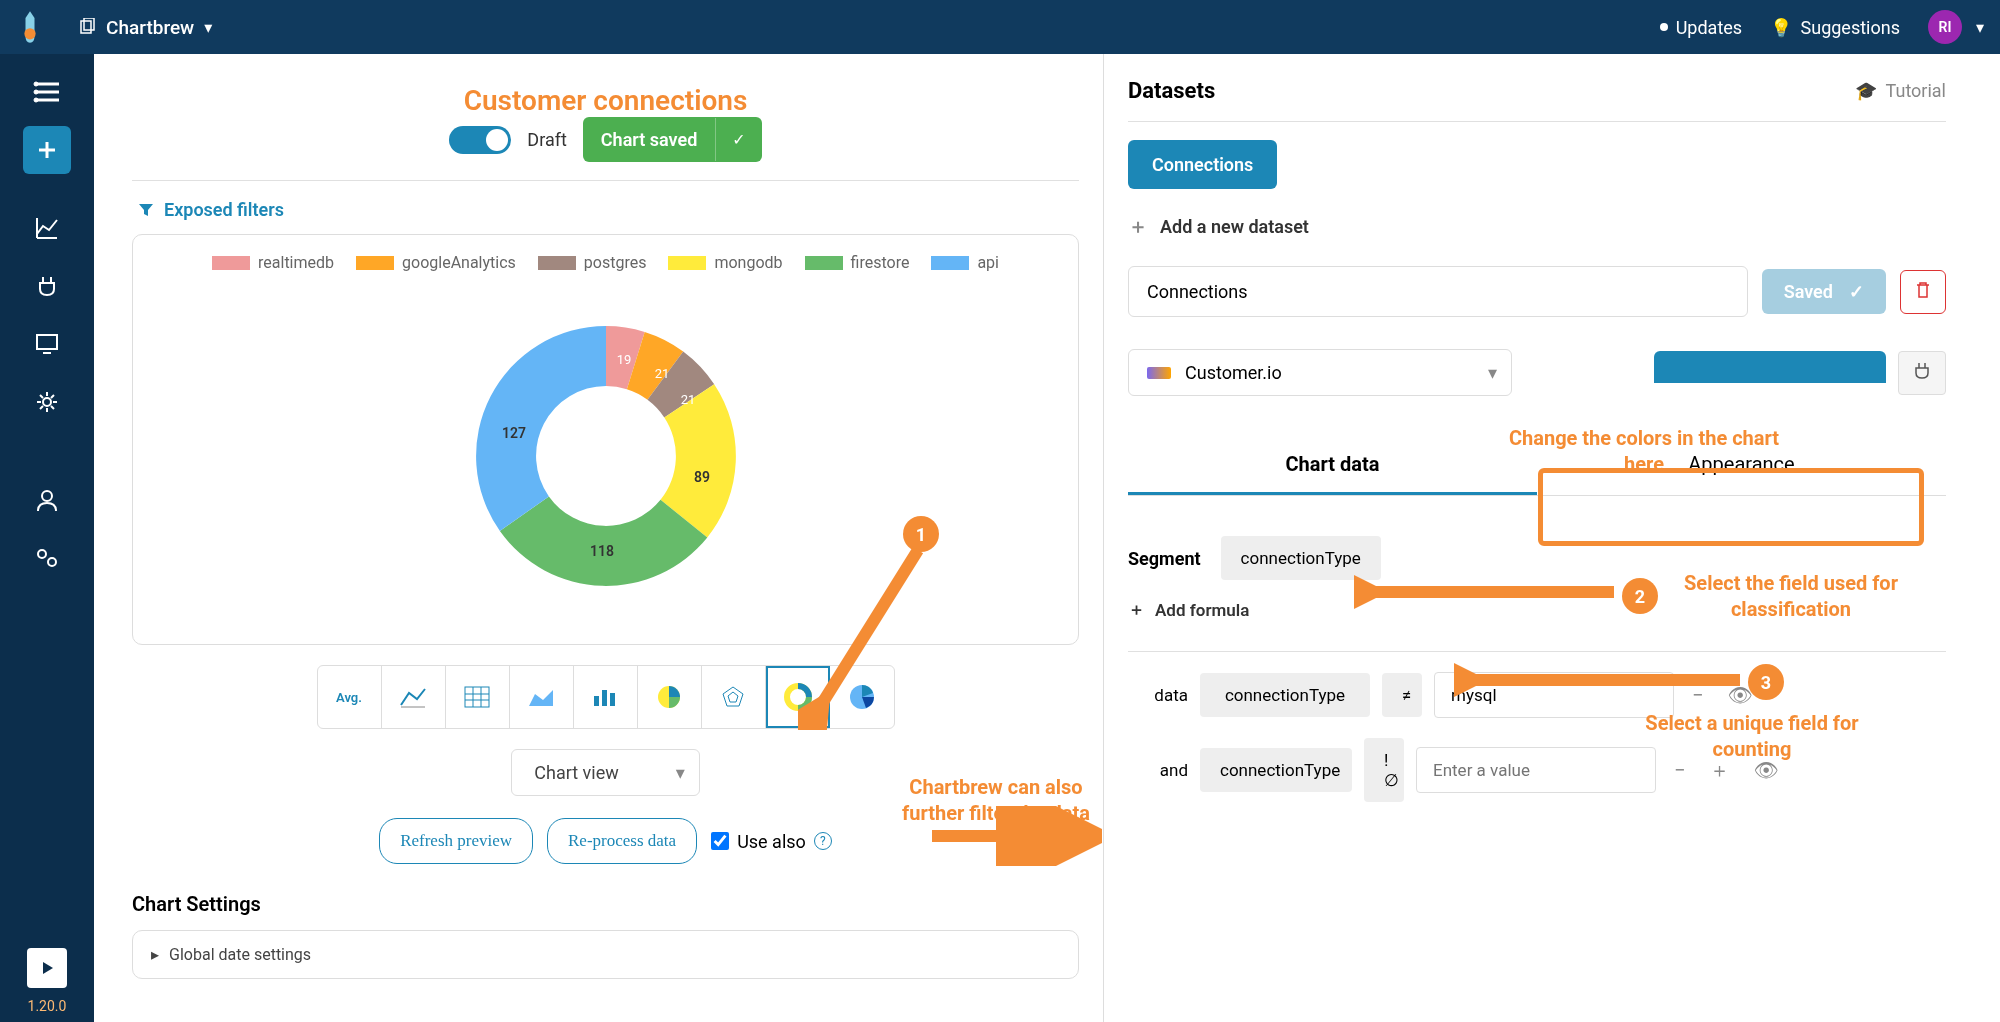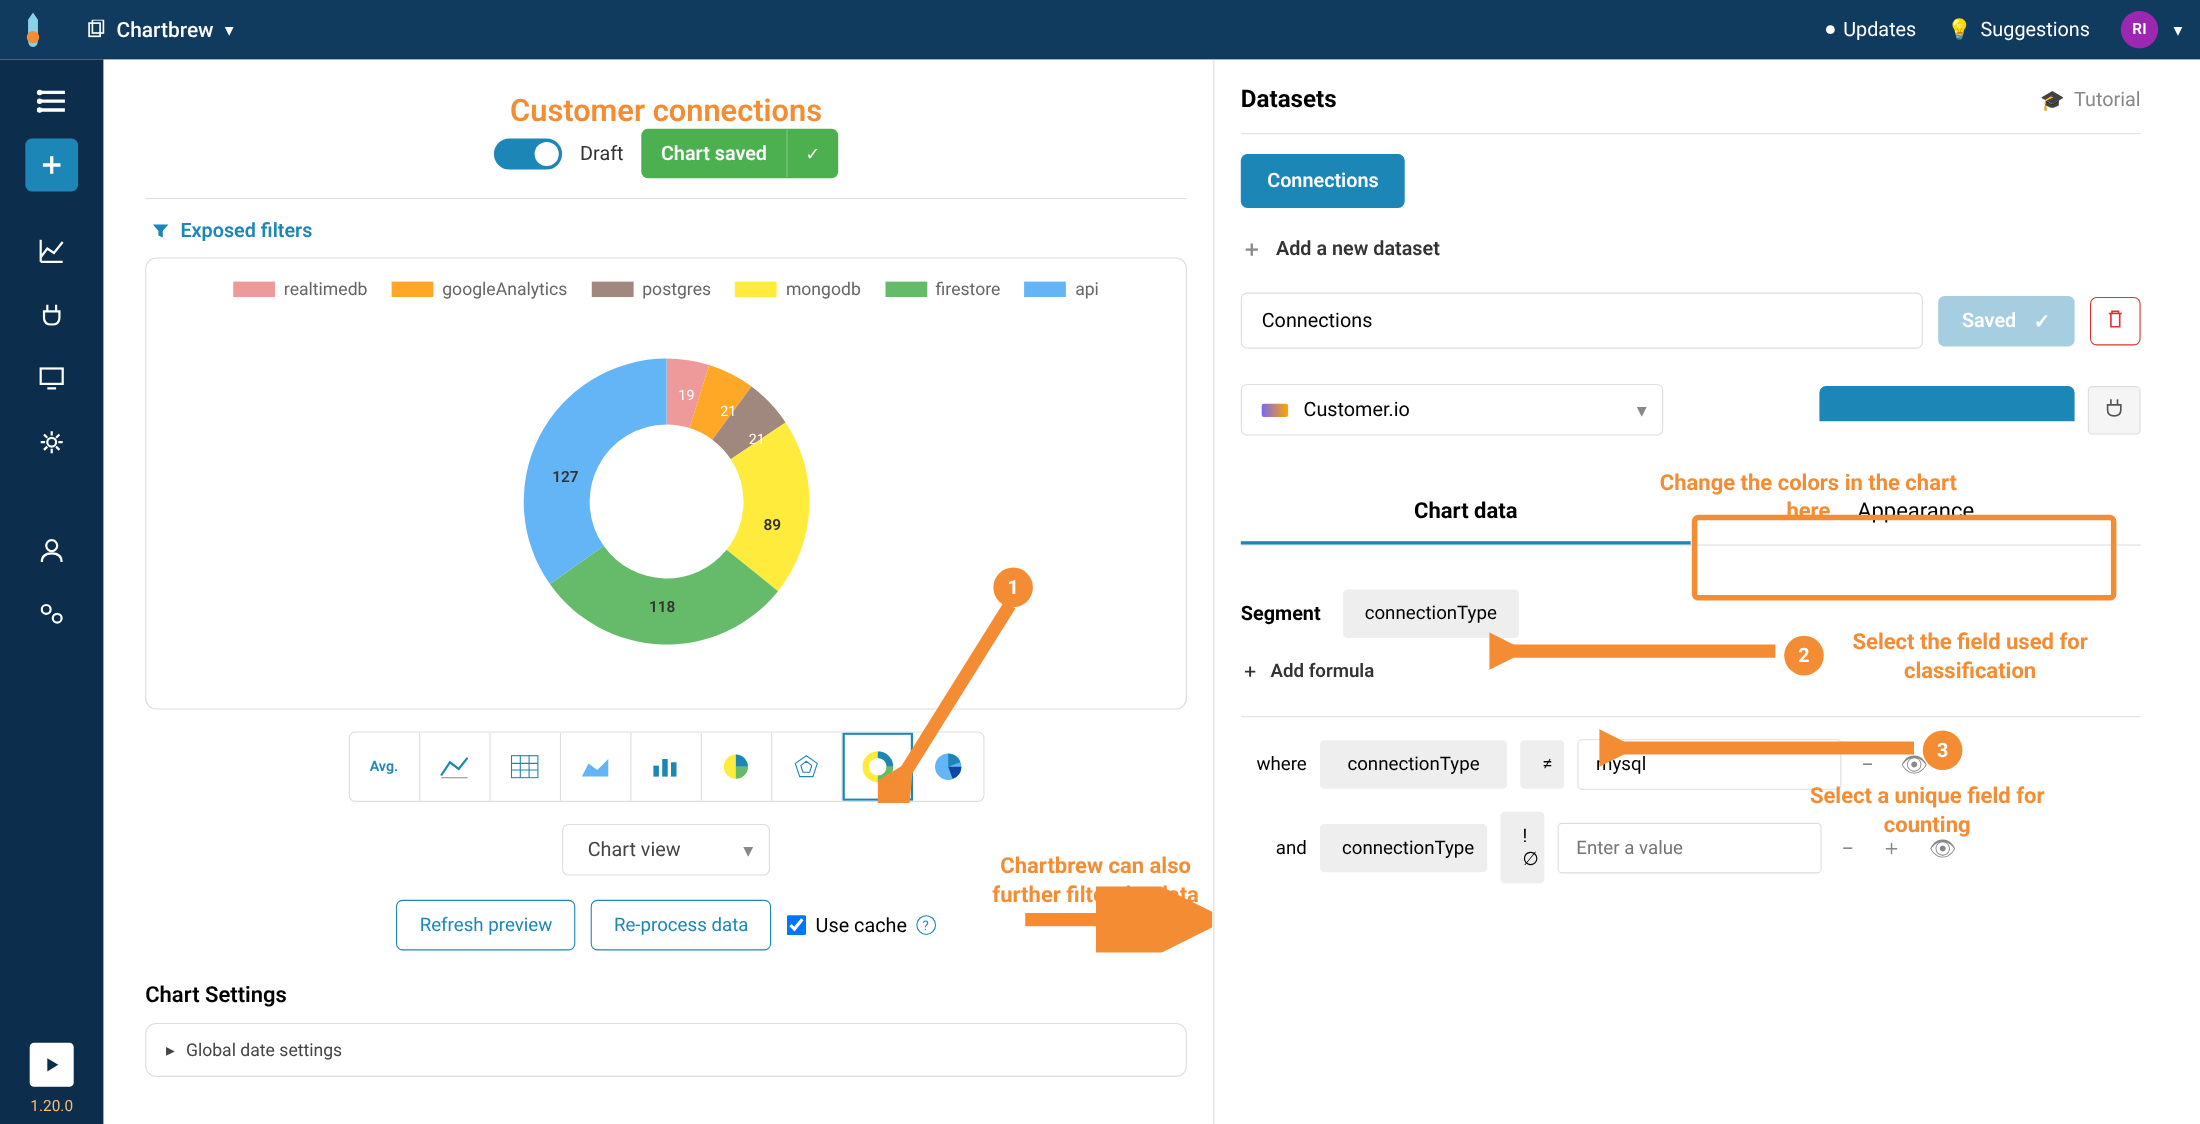--- a/index.html
+++ b/index.html
@@ -52,21 +52,21 @@
 .charttype-group { display: flex; border: 1px solid #ddd; border-radius: 6px; overflow: hidden; }
 .charttype { width: 64px; height: 62px; display: flex; align-items: center; justify-content: center; border-right: 1px solid #ddd; cursor: pointer; font-size: 13px; font-weight: 600; color: #1c87b6; }
 .charttype:last-child { border-right: none; }
 .charttype.selected { border: 2px solid #1c87b6; }
 
 .chart-view-sel { display: flex; justify-content: center; margin-top: 20px; }
 .chart-view-sel .sel { border: 1px solid #ddd; border-radius: 6px; padding: 12px 80px 12px 22px; font-size: 18px; color: #444; position: relative; cursor: pointer; }
 .chart-view-sel .sel::after { content: "▾"; position: absolute; right: 14px; color: #888; }
 
 .action-row { display: flex; justify-content: center; gap: 14px; margin-top: 22px; align-items: center; }
-.btn-outline { border: 1px solid #1c87b6; color: #1c87b6; background: #fff; padding: 12px 20px; border-radius: 6px; font-size: 17px; cursor: pointer; }
+.btn-outline { border: 1px solid #1c87b6; color: #1c87b6; background: #fff; padding: 12px 20px; border-radius: 18px; font-size: 17px; cursor: pointer; font-family: Liberation Serif, serif; }
 .cache-lbl { display: flex; align-items: center; gap: 8px; font-size: 18px; }
 
 .section-h { font-size: 20px; font-weight: 600; margin-top: 28px; }
 .settings-box { border: 1px solid #ddd; border-radius: 10px; padding: 14px 18px; margin-top: 14px; display:flex; align-items:center; gap:10px; color:#444; }
 
 .right-header { display: flex; align-items: center; justify-content: space-between; margin-bottom: 18px; }
 .datasets-h { font-size: 22px; font-weight: 700; }
 .tutorial { display: flex; align-items: center; gap: 8px; color: #888; font-size: 18px; cursor: pointer; }
 
 .conn-btn { background: #1c87b6; color: #fff; padding: 14px 24px; border-radius: 6px; font-size: 18px; font-weight: 600; cursor: pointer; display: inline-block; }
@@ -343,21 +343,21 @@
 
       <div class="chart-view-sel">
         <div class="sel"><span>Chart view</span></div>
       </div>
 
       <div class="action-row">
         <button class="btn-outline">Refresh preview</button>
         <button class="btn-outline">Re-process data</button>
         <label class="cache-lbl">
           <input type="checkbox" checked="" style="width: 18px; height: 18px;">
-          <span>Use cache</span>
+          <span>Use also</span>
           <span style="color:#1c87b6;border:1px solid #1c87b6;border-radius:50%;width:18px;height:18px;display:inline-flex;align-items:center;justify-content:center;font-size:12px;">?</span>
         </label>
       </div>
 
       <div class="section-h">Chart Settings</div>
       <div class="settings-box">
         <span>▸</span>
         <span>Global date settings</span>
       </div>
     </div>
@@ -419,21 +419,21 @@
 
 
       <div class="add-formula">
         <span>＋</span>
         <span>Add formula</span>
       </div>
 
       <hr class="hr" style="margin-top:30px;">
 
       <div class="filter-row">
-        <span class="filter-label">where</span>
+        <span class="filter-label">data</span>
         <span class="chip" style="width:170px;text-align:center;">connectionType</span>
         <span class="chip" style="width:30px;text-align:center;">≠</span>
         <input class="filter-input" value="mysql" style="">
         <span class="icon-plain">−</span>
         <span class="icon-plain">👁</span>
       </div>
       <div class="filter-row">
         <span class="filter-label">and</span>
         <span class="chip" style="width:152px;text-align:center;">connectionType</span>
         <span class="chip" style="width:30px;text-align:center;">!∅</span>

